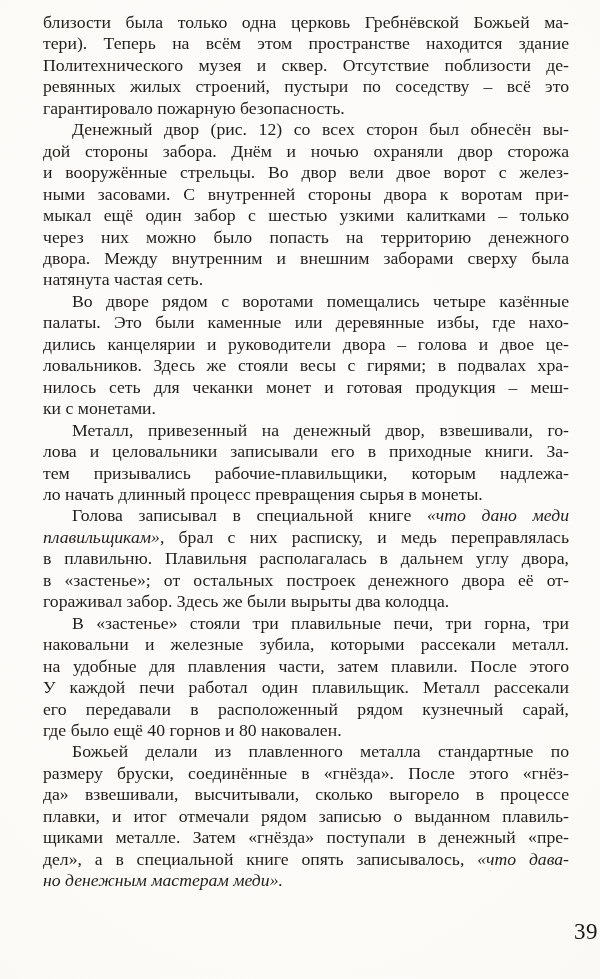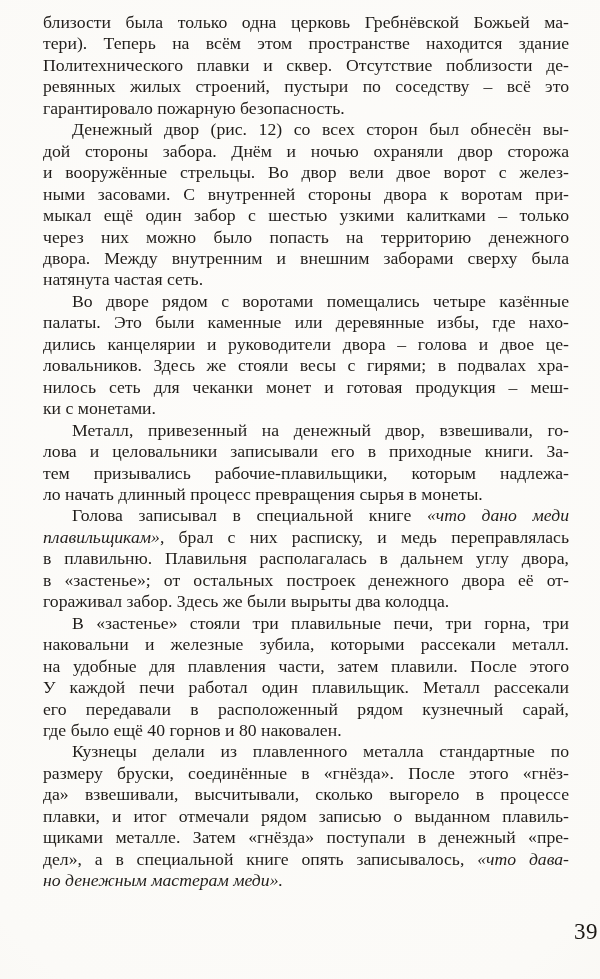--- a/index.html
+++ b/index.html
@@ -47,21 +47,21 @@
   }
 </style>
 </head>
 <body>
 
 <div class="book-page">
   <div class="text-block">
       <div class="para">
         <div class="line"><span>близости была только одна церковь Гребнёвской Божьей ма-</span></div>
         <div class="line"><span>тери). Теперь на всём этом пространстве находится здание</span></div>
-        <div class="line"><span>Политехнического плавки и сквер. Отсутствие поблизости де-</span></div>
+        <div class="line"><span>Политехнического музея и сквер. Отсутствие поблизости де-</span></div>
         <div class="line"><span>ревянных жилых строений, пустыри по соседству – всё это</span></div>
         <div class="line last"><span>гарантировало пожарную безопасность.</span></div>
       </div>
       <div class="para">
         <div class="line indent"><span>Денежный двор (рис. 12) со всех сторон был обнесён вы-</span></div>
         <div class="line"><span>дой стороны забора. Днём и ночью охраняли двор сторожа</span></div>
         <div class="line"><span>и вооружённые стрельцы. Во двор вели двое ворот с желез-</span></div>
         <div class="line"><span>ными засовами. С внутренней стороны двора к воротам при-</span></div>
         <div class="line"><span>мыкал ещё один забор с шестью узкими калитками – только</span></div>
         <div class="line"><span>через них можно было попасть на территорию денежного</span></div>
@@ -91,21 +91,21 @@
       </div>
       <div class="para">
         <div class="line indent"><span>В «застенье» стояли три плавильные печи, три горна, три</span></div>
         <div class="line"><span>наковальни и железные зубила, которыми рассекали металл.</span></div>
         <div class="line"><span>на удобные для плавления части, затем плавили. После этого</span></div>
         <div class="line"><span>У каждой печи работал один плавильщик. Металл рассекали</span></div>
         <div class="line"><span>его передавали в расположенный рядом кузнечный сарай,</span></div>
         <div class="line last"><span>где было ещё 40 горнов и 80 наковален.</span></div>
       </div>
       <div class="para">
-        <div class="line indent"><span>Кузнецы делали из плавленного металла стандартные по</span></div>
+        <div class="line indent"><span>Божьей делали из плавленного металла стандартные по</span></div>
         <div class="line"><span>размеру бруски, соединённые в «гнёзда». После этого «гнёз-</span></div>
         <div class="line"><span>да» взвешивали, высчитывали, сколько выгорело в процессе</span></div>
         <div class="line"><span>плавки, и итог отмечали рядом записью о выданном плавиль-</span></div>
         <div class="line"><span>щиками металле. Затем «гнёзда» поступали в денежный «пре-</span></div>
         <div class="line"><span>дел», а в специальной книге опять записывалось, </span><span class="it">«что дава-</span></div>
         <div class="line last"><span class="it">но денежным мастерам меди».</span></div>
       </div>
     </div>
   <div class="pagenum">39</div>
 </div>

